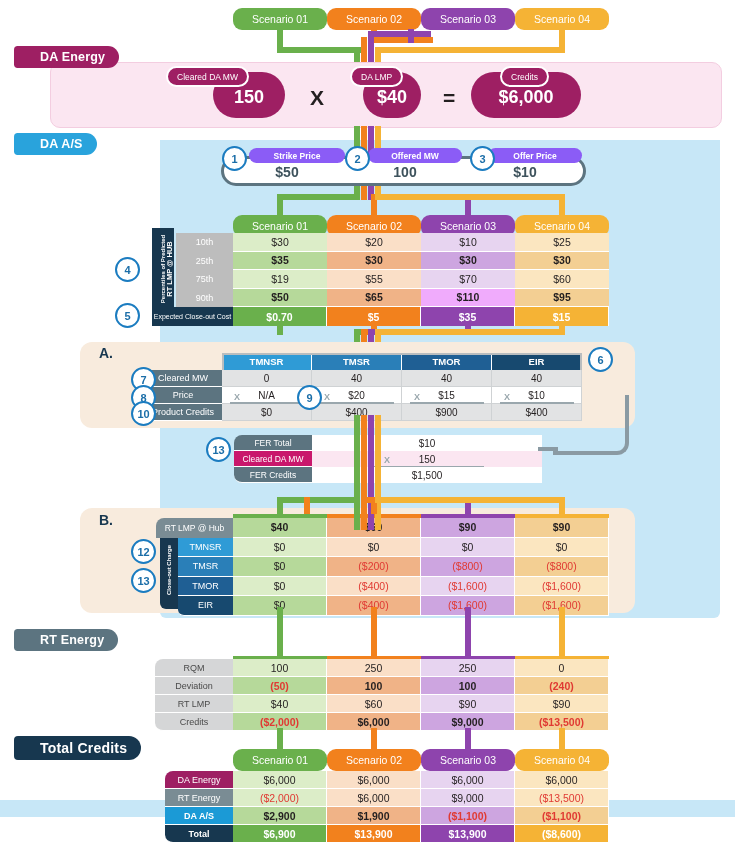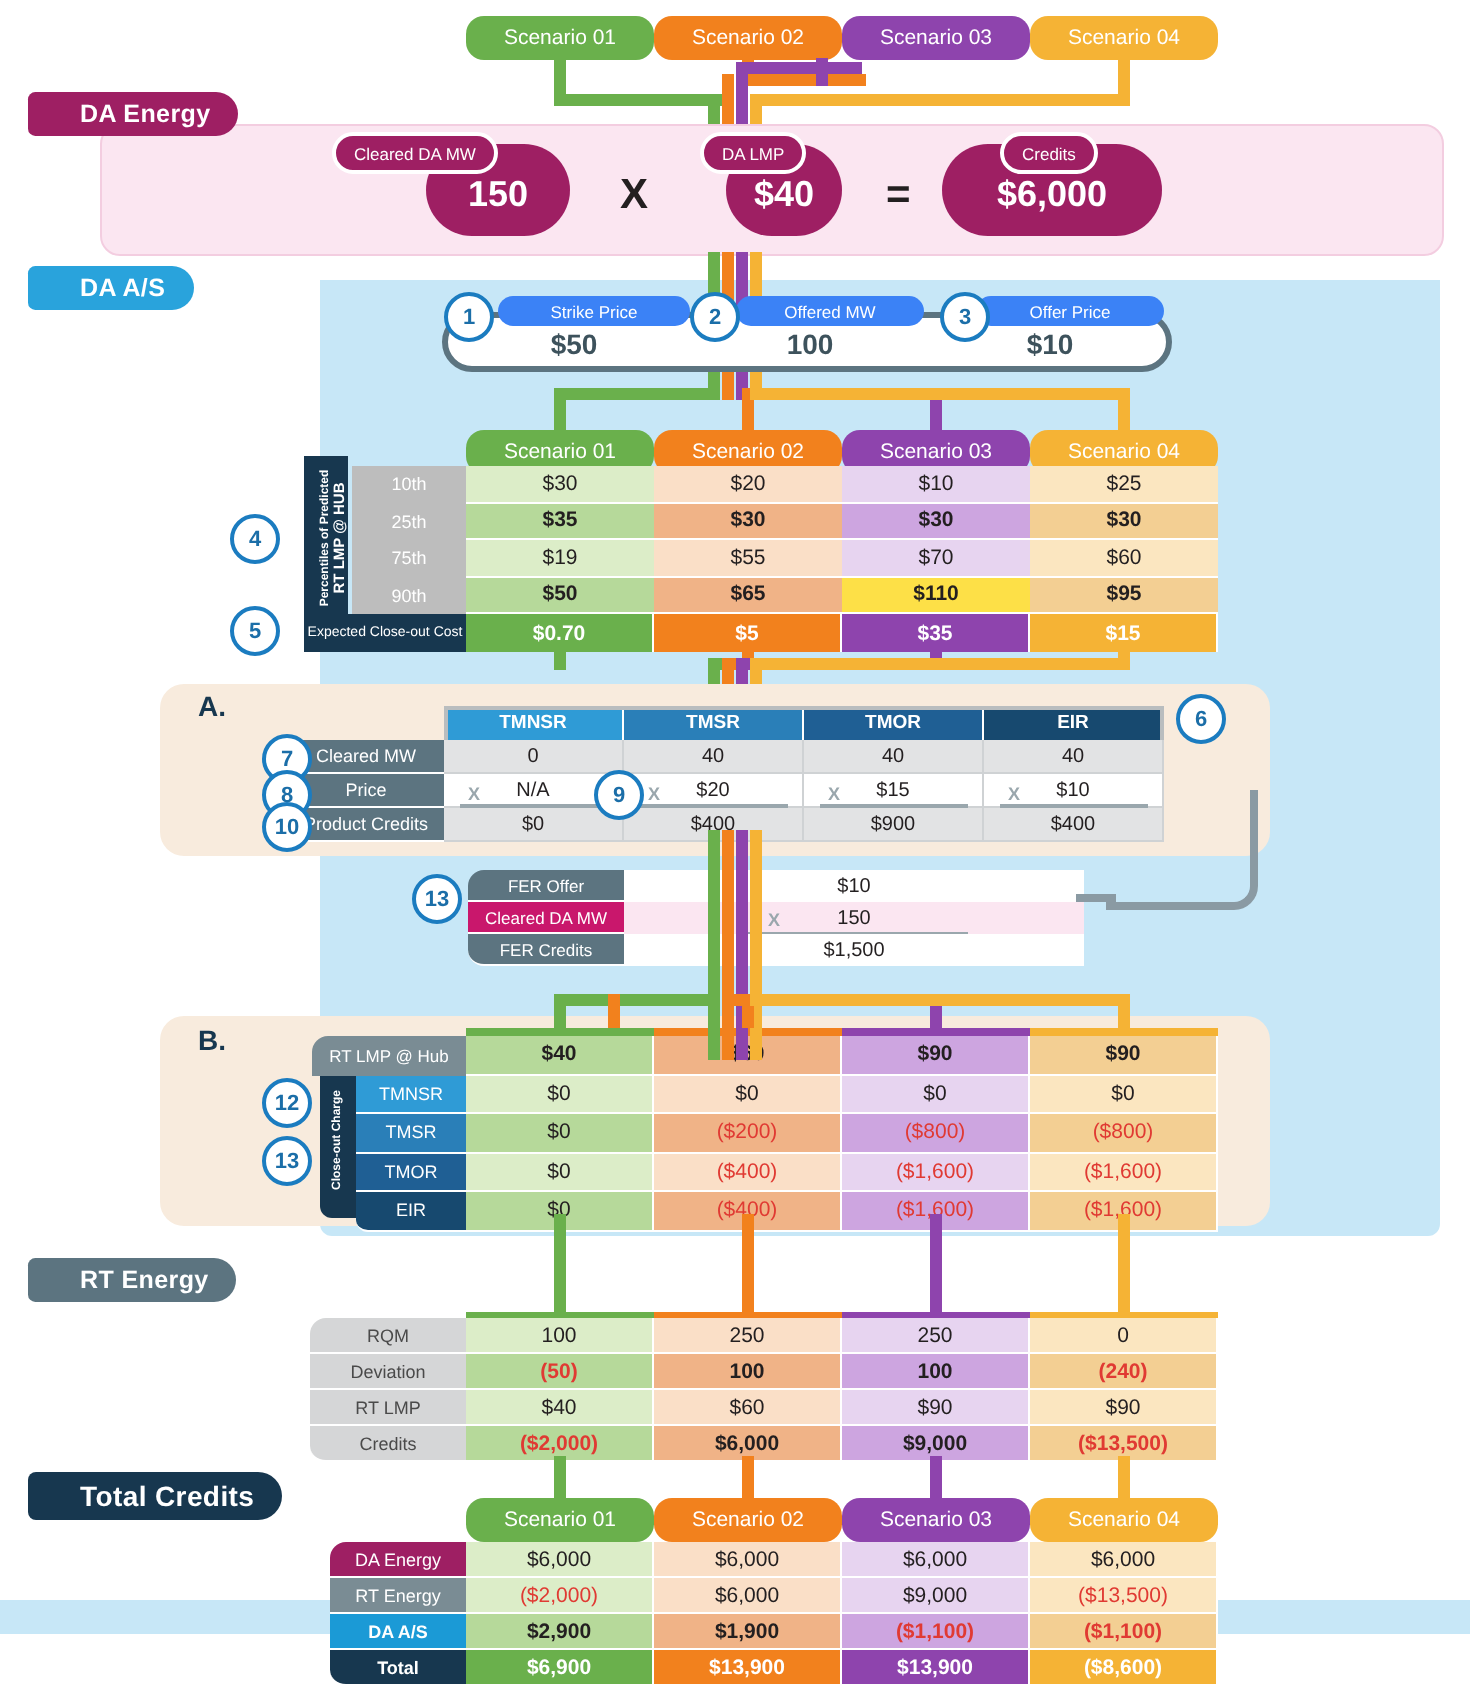--- a/index.html
+++ b/index.html
@@ -35,23 +35,23 @@
   .bcap{position:absolute;background:#9e1f63;border:2px solid #fff;border-radius:11px;
         height:17px;color:#fff;font-size:8.5px;display:flex;align-items:center;
         justify-content:center;padding:0 9px;z-index:6;white-space:nowrap;}
   .op{position:absolute;font-weight:bold;font-size:21px;color:#231f20;}
 
   
   .ln{position:absolute;}
 
   .capsule{position:absolute;background:#fff;border:3px solid #5c7480;
            border-radius:17px;box-sizing:border-box;}
-  .tagpill{position:absolute;background:#3b82f6;border-radius:8px;height:15px;
+  .tagpill{position:absolute;background:#8b5cf6;border-radius:8px;height:15px;
            color:#fff;font-size:8.5px;display:flex;align-items:center;
-           justify-content:center;padding:0 10px;z-index:12;white-space:nowrap;}
+           justify-content:center;padding:0 10px;z-index:12;white-space:nowrap;font-weight:bold;}
   .capval{position:absolute;font-weight:bold;font-size:14px;color:#3d525c;
           display:flex;align-items:center;justify-content:center;}
 
   .vlabel{position:absolute;background:#17374f;display:flex;align-items:center;
           justify-content:center;overflow:hidden;}
   .vlabel span{display:block;transform:rotate(-90deg);white-space:nowrap;
                color:#fff;font-size:6px;line-height:8px;text-align:center;}
   .vlabel2 span{font-size:7.5px;}
   .xmul{position:absolute;color:#9aa7ad;font-size:9px;font-weight:bold;}
 </style>
@@ -204,21 +204,21 @@
     <div class="dcell b" style="left:421px;top:251.5px;width:94px;height:18.5px;background:#cda5e0;border-bottom:1px solid #fff;">$30</div>
     <div class="dcell b" style="left:515px;top:251.5px;width:94px;height:18.5px;background:#f3cf93;border-bottom:1px solid #fff;">$30</div>
     <div class="rowlab" style="left:176px;top:270px;width:57px;height:18.5px;background:#bdbdbd;color:#fff;font-size:9px;">75th</div>
     <div class="dcell" style="left:233px;top:270px;width:94px;height:18.5px;background:#dcedc8;border-bottom:1px solid #fff;">$19</div>
     <div class="dcell" style="left:327px;top:270px;width:94px;height:18.5px;background:#fadfc7;border-bottom:1px solid #fff;">$55</div>
     <div class="dcell" style="left:421px;top:270px;width:94px;height:18.5px;background:#e7d4f0;border-bottom:1px solid #fff;">$70</div>
     <div class="dcell" style="left:515px;top:270px;width:94px;height:18.5px;background:#fbe6c0;border-bottom:1px solid #fff;">$60</div>
     <div class="rowlab" style="left:176px;top:288.5px;width:57px;height:18.5px;background:#bdbdbd;color:#fff;font-size:9px;">90th</div>
     <div class="dcell b" style="left:233px;top:288.5px;width:94px;height:18.5px;background:#b6d99a;border-bottom:1px solid #fff;">$50</div>
     <div class="dcell b" style="left:327px;top:288.5px;width:94px;height:18.5px;background:#f0b387;border-bottom:1px solid #fff;">$65</div>
-    <div class="dcell b" style="left:421px;top:288.5px;width:94px;height:18.5px;background:#fde047;border-bottom:1px solid #fff;">$110</div>
+    <div class="dcell b" style="left:421px;top:288.5px;width:94px;height:18.5px;background:#f0abfc;border-bottom:1px solid #fff;">$110</div>
     <div class="dcell b" style="left:515px;top:288.5px;width:94px;height:18.5px;background:#f3cf93;border-bottom:1px solid #fff;">$95</div>
     <div class="rowlab" style="left:152px;top:307px;width:81px;height:19px;background:#17374f;font-size:7px;">Expected Close-out Cost</div>
     <div class="dcell b" style="left:233px;top:307px;width:94px;height:19px;background:#6ab04c;color:#fff;border-right:1px solid #fff;">$0.70</div>
     <div class="dcell b" style="left:327px;top:307px;width:94px;height:19px;background:#f2811d;color:#fff;border-right:1px solid #fff;">$5</div>
     <div class="dcell b" style="left:421px;top:307px;width:94px;height:19px;background:#8e44ad;color:#fff;border-right:1px solid #fff;">$35</div>
     <div class="dcell b" style="left:515px;top:307px;width:94px;height:19px;background:#f5b335;color:#fff;border-right:1px solid #fff;">$15</div>
   </div>
 <div class="num" style="left:115px;top:257px;">4</div>
 <div class="num" style="left:115px;top:303px;">5</div>
 
@@ -254,21 +254,21 @@
     <div class="dcell" style="left:402px;top:404px;width:90px;height:17px;background:#e2e3e4;border-right:1px solid #cfd2d4;border-bottom:1px solid #cfd2d4;font-size:10px;">$900</div>
     <div class="dcell" style="left:492px;top:404px;width:90px;height:17px;background:#e2e3e4;border-right:1px solid #cfd2d4;border-bottom:1px solid #cfd2d4;font-size:10px;">$400</div>
   </div>
 <div class="num" style="left:588px;top:347px;">6</div>
 <div class="num" style="left:131px;top:367px;">7</div>
 <div class="num" style="left:131px;top:385px;">8</div>
 <div class="num" style="left:297px;top:385px;">9</div>
 <div class="num" style="left:131px;top:401px;">10</div>
 
 <div id="fer-table">
-    <div class="rowlab" style="left:234px;top:435px;width:78px;height:16px;background:#5c7480;font-size:8.5px;border-bottom:1px solid #fff;border-radius:8px 0 0 0;">FER Offer</div>
+    <div class="rowlab" style="left:234px;top:435px;width:78px;height:16px;background:#5c7480;font-size:8.5px;border-bottom:1px solid #fff;border-radius:8px 0 0 0;">FER Total</div>
     <div class="dcell" style="left:312px;top:435px;width:230px;height:16px;background:#ffffff;font-size:10px;">$10</div>
     <div class="rowlab" style="left:234px;top:451px;width:78px;height:16px;background:#c9176c;font-size:8.5px;border-bottom:1px solid #fff;border-radius:0;">Cleared DA MW</div>
     <div class="dcell" style="left:312px;top:451px;width:230px;height:16px;background:#fbe6f1;font-size:10px;">150</div>
     <div class="xmul" style="left:384px;top:455px;">X</div>
     <div style="position:absolute;left:374px;top:466px;width:110px;height:1.5px;background:#9aa7ad;"></div>
     <div class="rowlab" style="left:234px;top:467px;width:78px;height:16px;background:#5c7480;font-size:8.5px;border-bottom:1px solid #fff;border-radius:0 0 0 8px;">FER Credits</div>
     <div class="dcell" style="left:312px;top:467px;width:230px;height:16px;background:#ffffff;font-size:10px;">$1,500</div>
   </div>
 <div class="num" style="left:206px;top:437px;">13</div>
 

